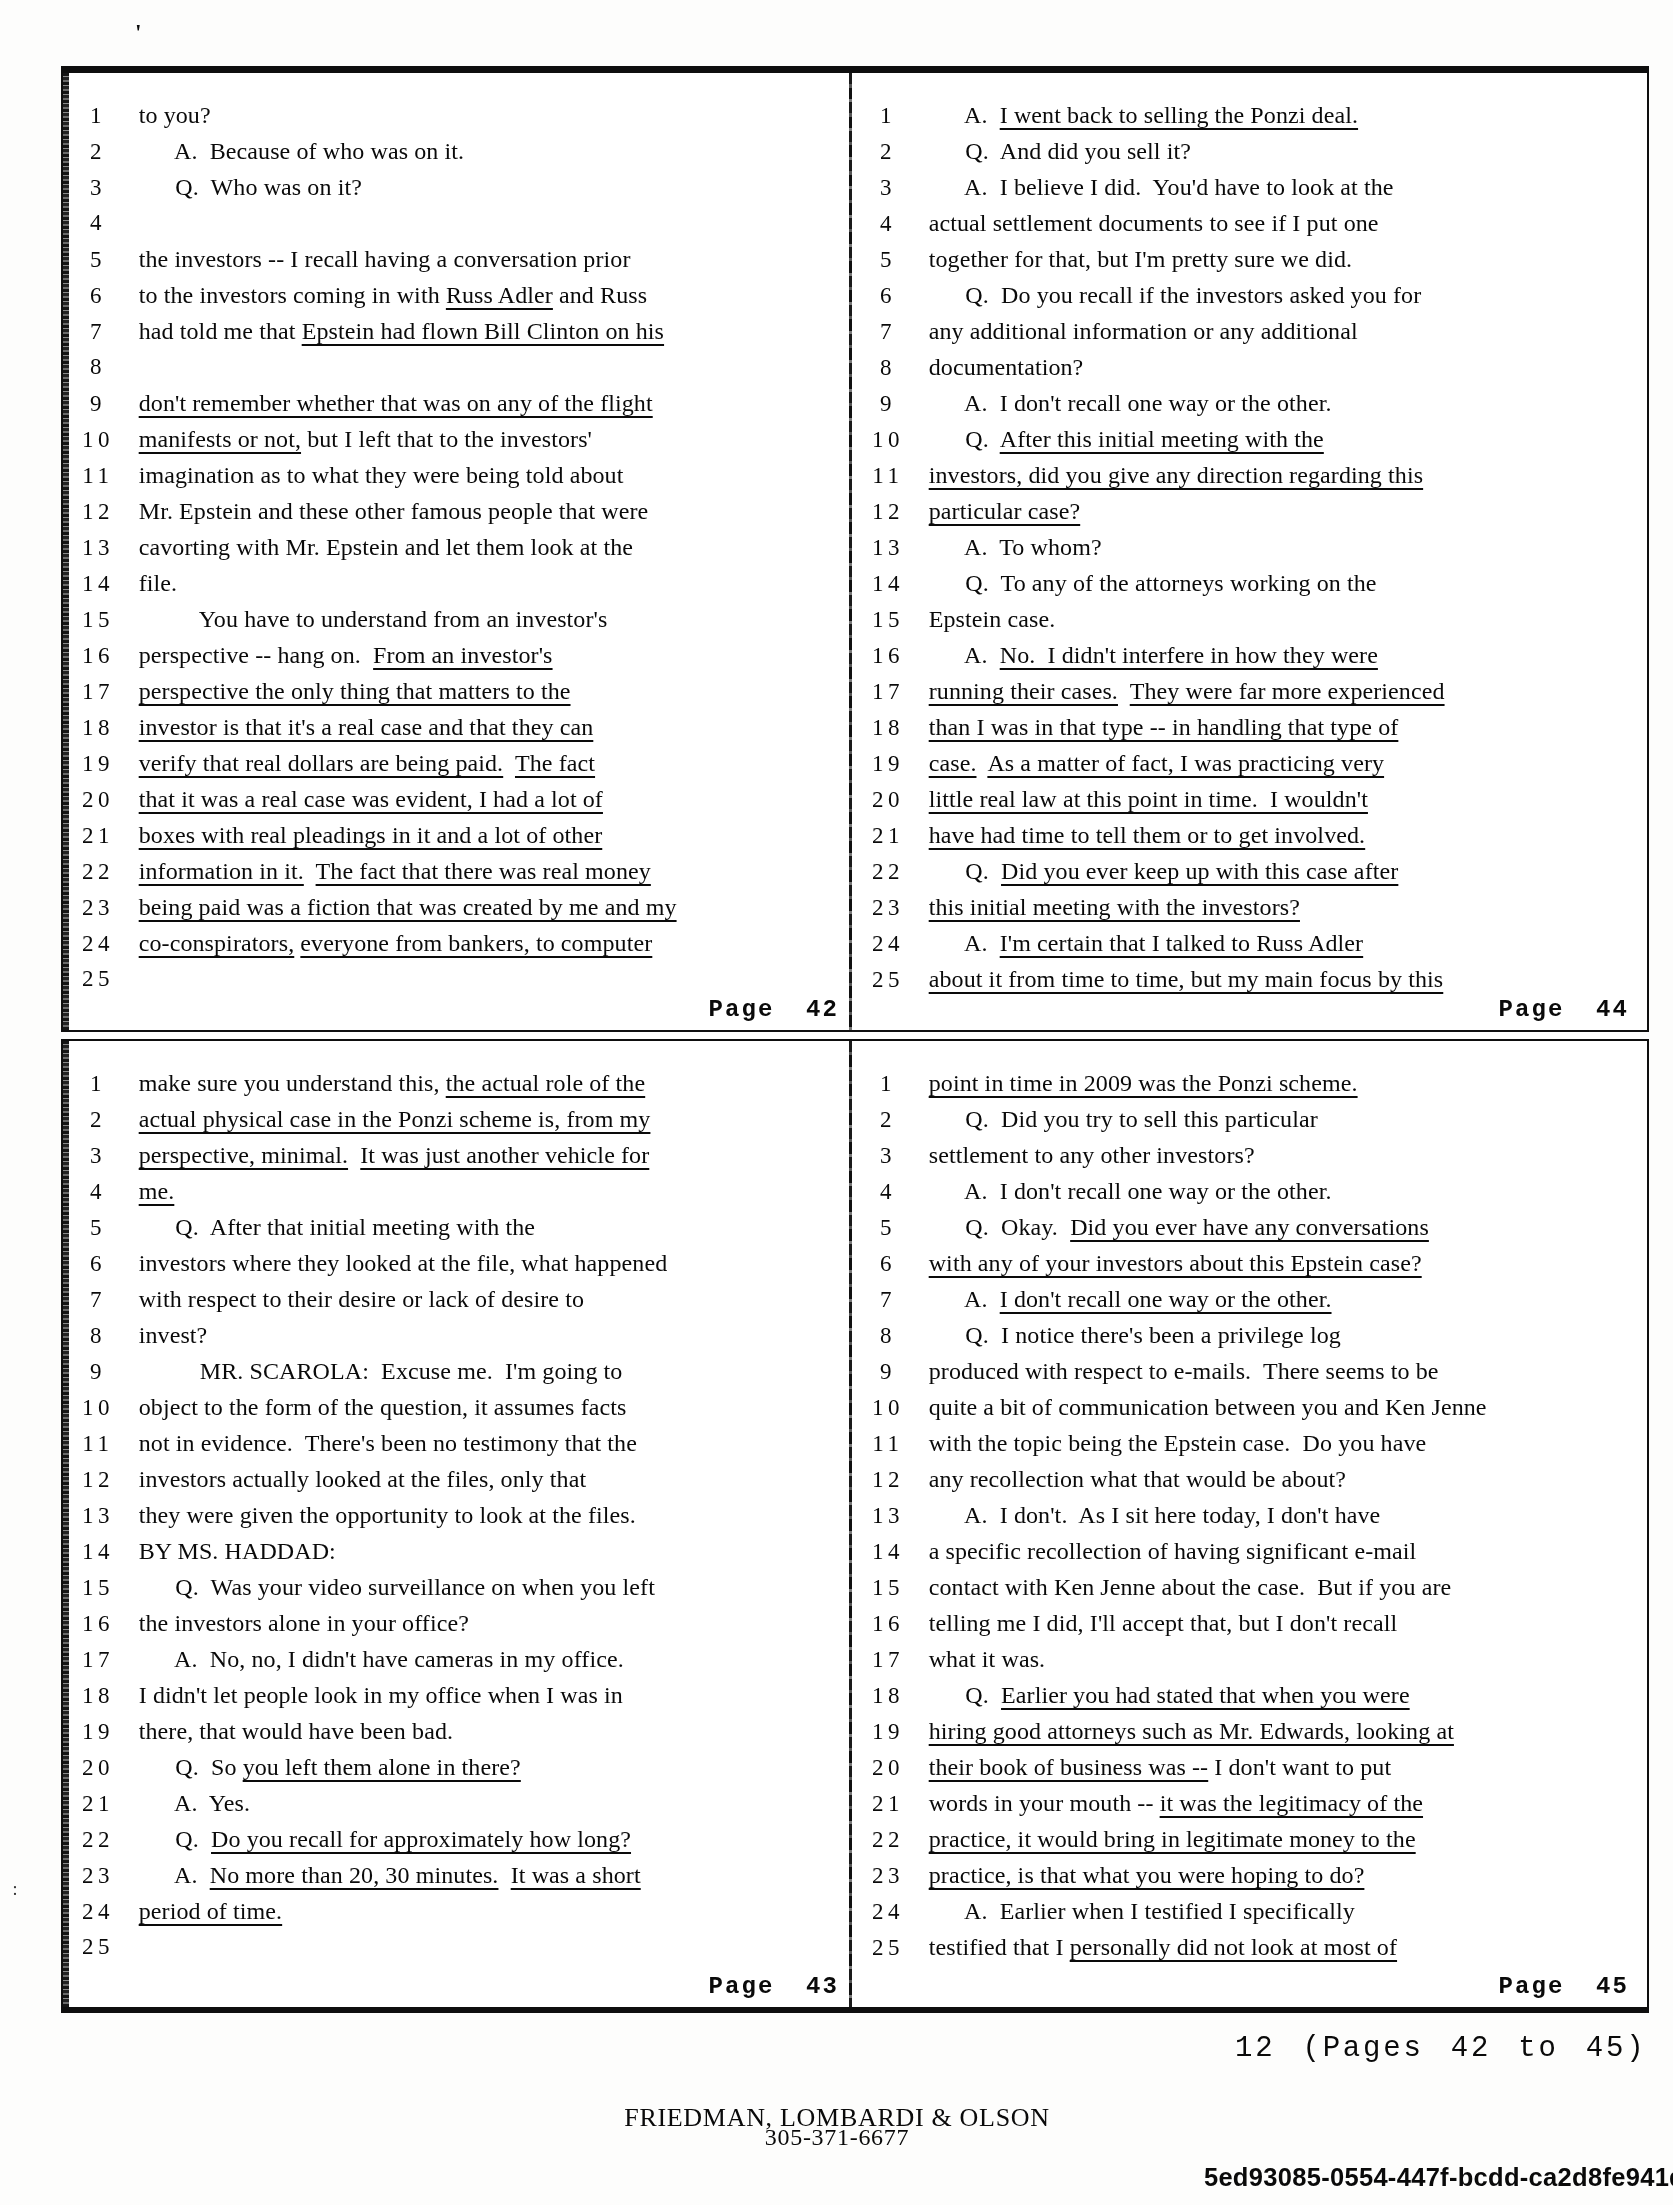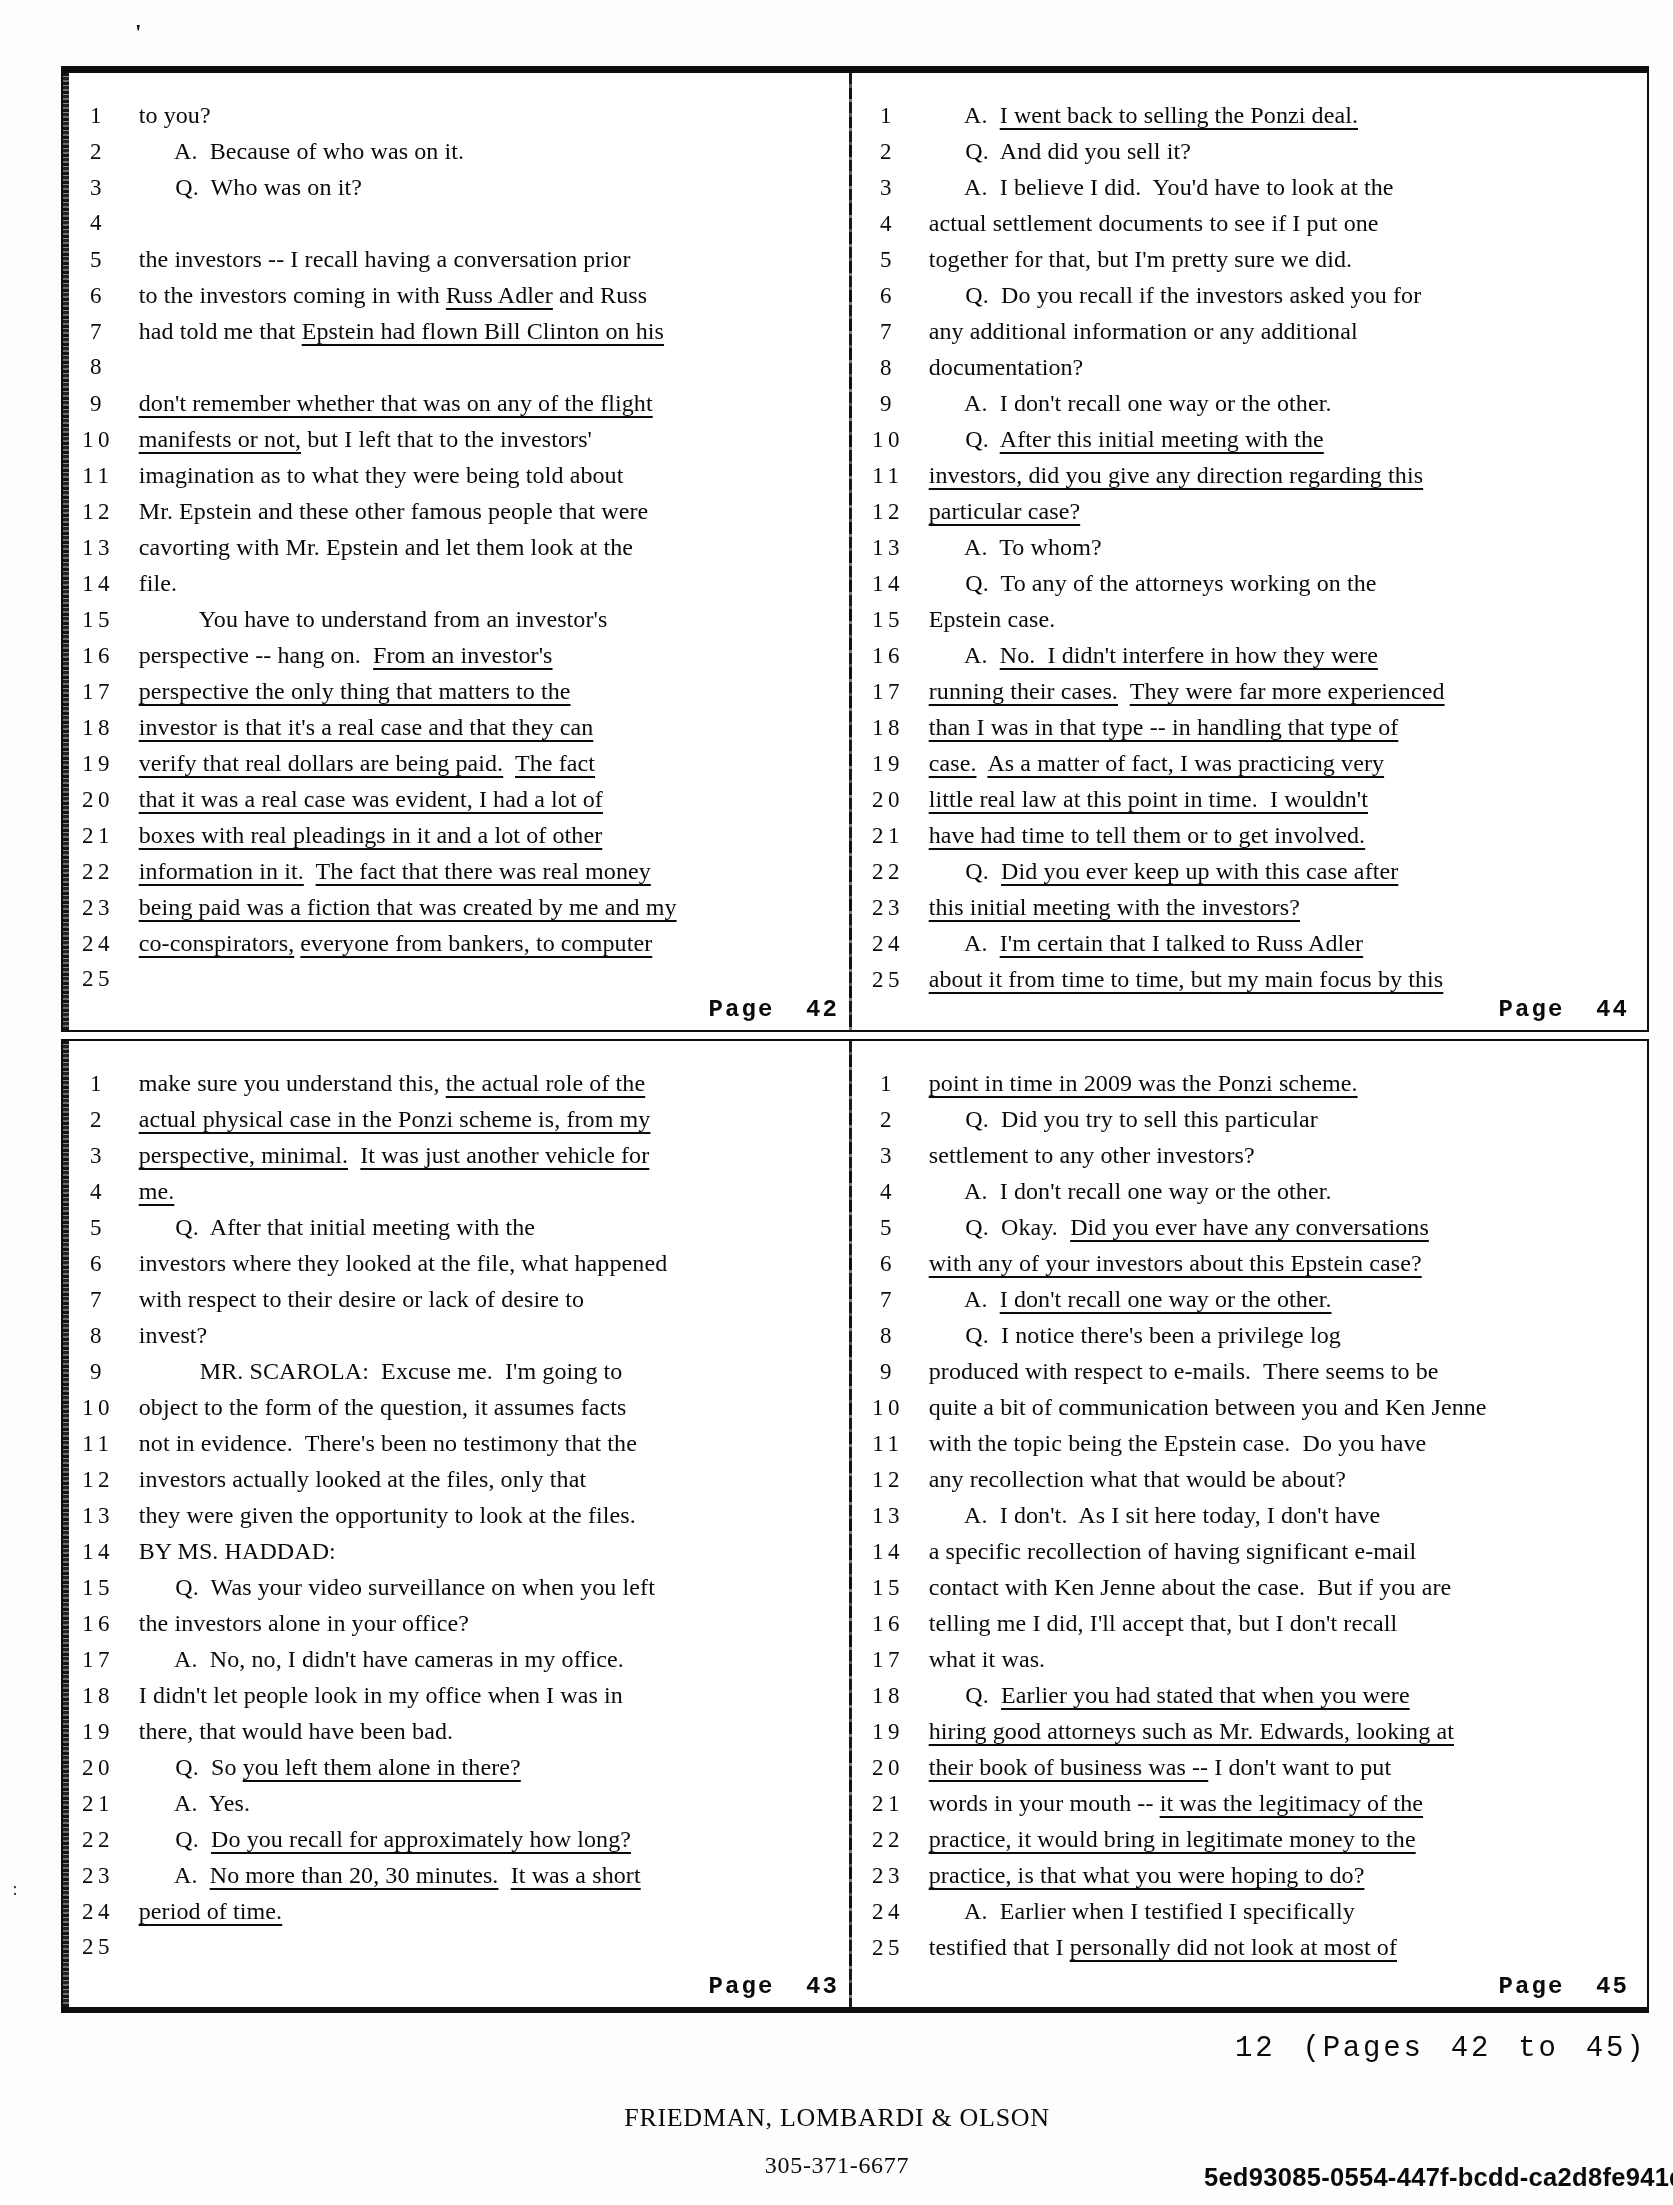--- a/index.html
+++ b/index.html
@@ -44,21 +44,21 @@
   .footer-pagesum{
     position:absolute;top:2032px;right:27.6px;
     font-family:"Liberation Mono",monospace;font-size:29px;letter-spacing:2.8px;word-spacing:6.9px;
   }
   .footer-firm{
     position:absolute;top:2089px;left:0;width:100%;text-align:center;
     font-size:26px;letter-spacing:0.7px;margin-top:14px;
   }
   .footer-phone{
     position:absolute;top:2124px;left:0;width:100%;text-align:center;
-    font-size:24px;letter-spacing:0.7px;margin-top:28px;
+    font-size:24px;letter-spacing:0.7px;
   }
   .doc-id{
     position:absolute;top:2163px;right:-11px;
     font-family:"Liberation Sans",sans-serif;font-weight:bold;font-size:25.5px;letter-spacing:0.3px;
   }
   .stray-top{
     position:absolute;top:19.3px;left:135px;font-size:23.4px;font-weight:bold;
   }
   .stray-mid{
     position:absolute;top:1879px;left:12.4px;font-size:18px;color:#333;

